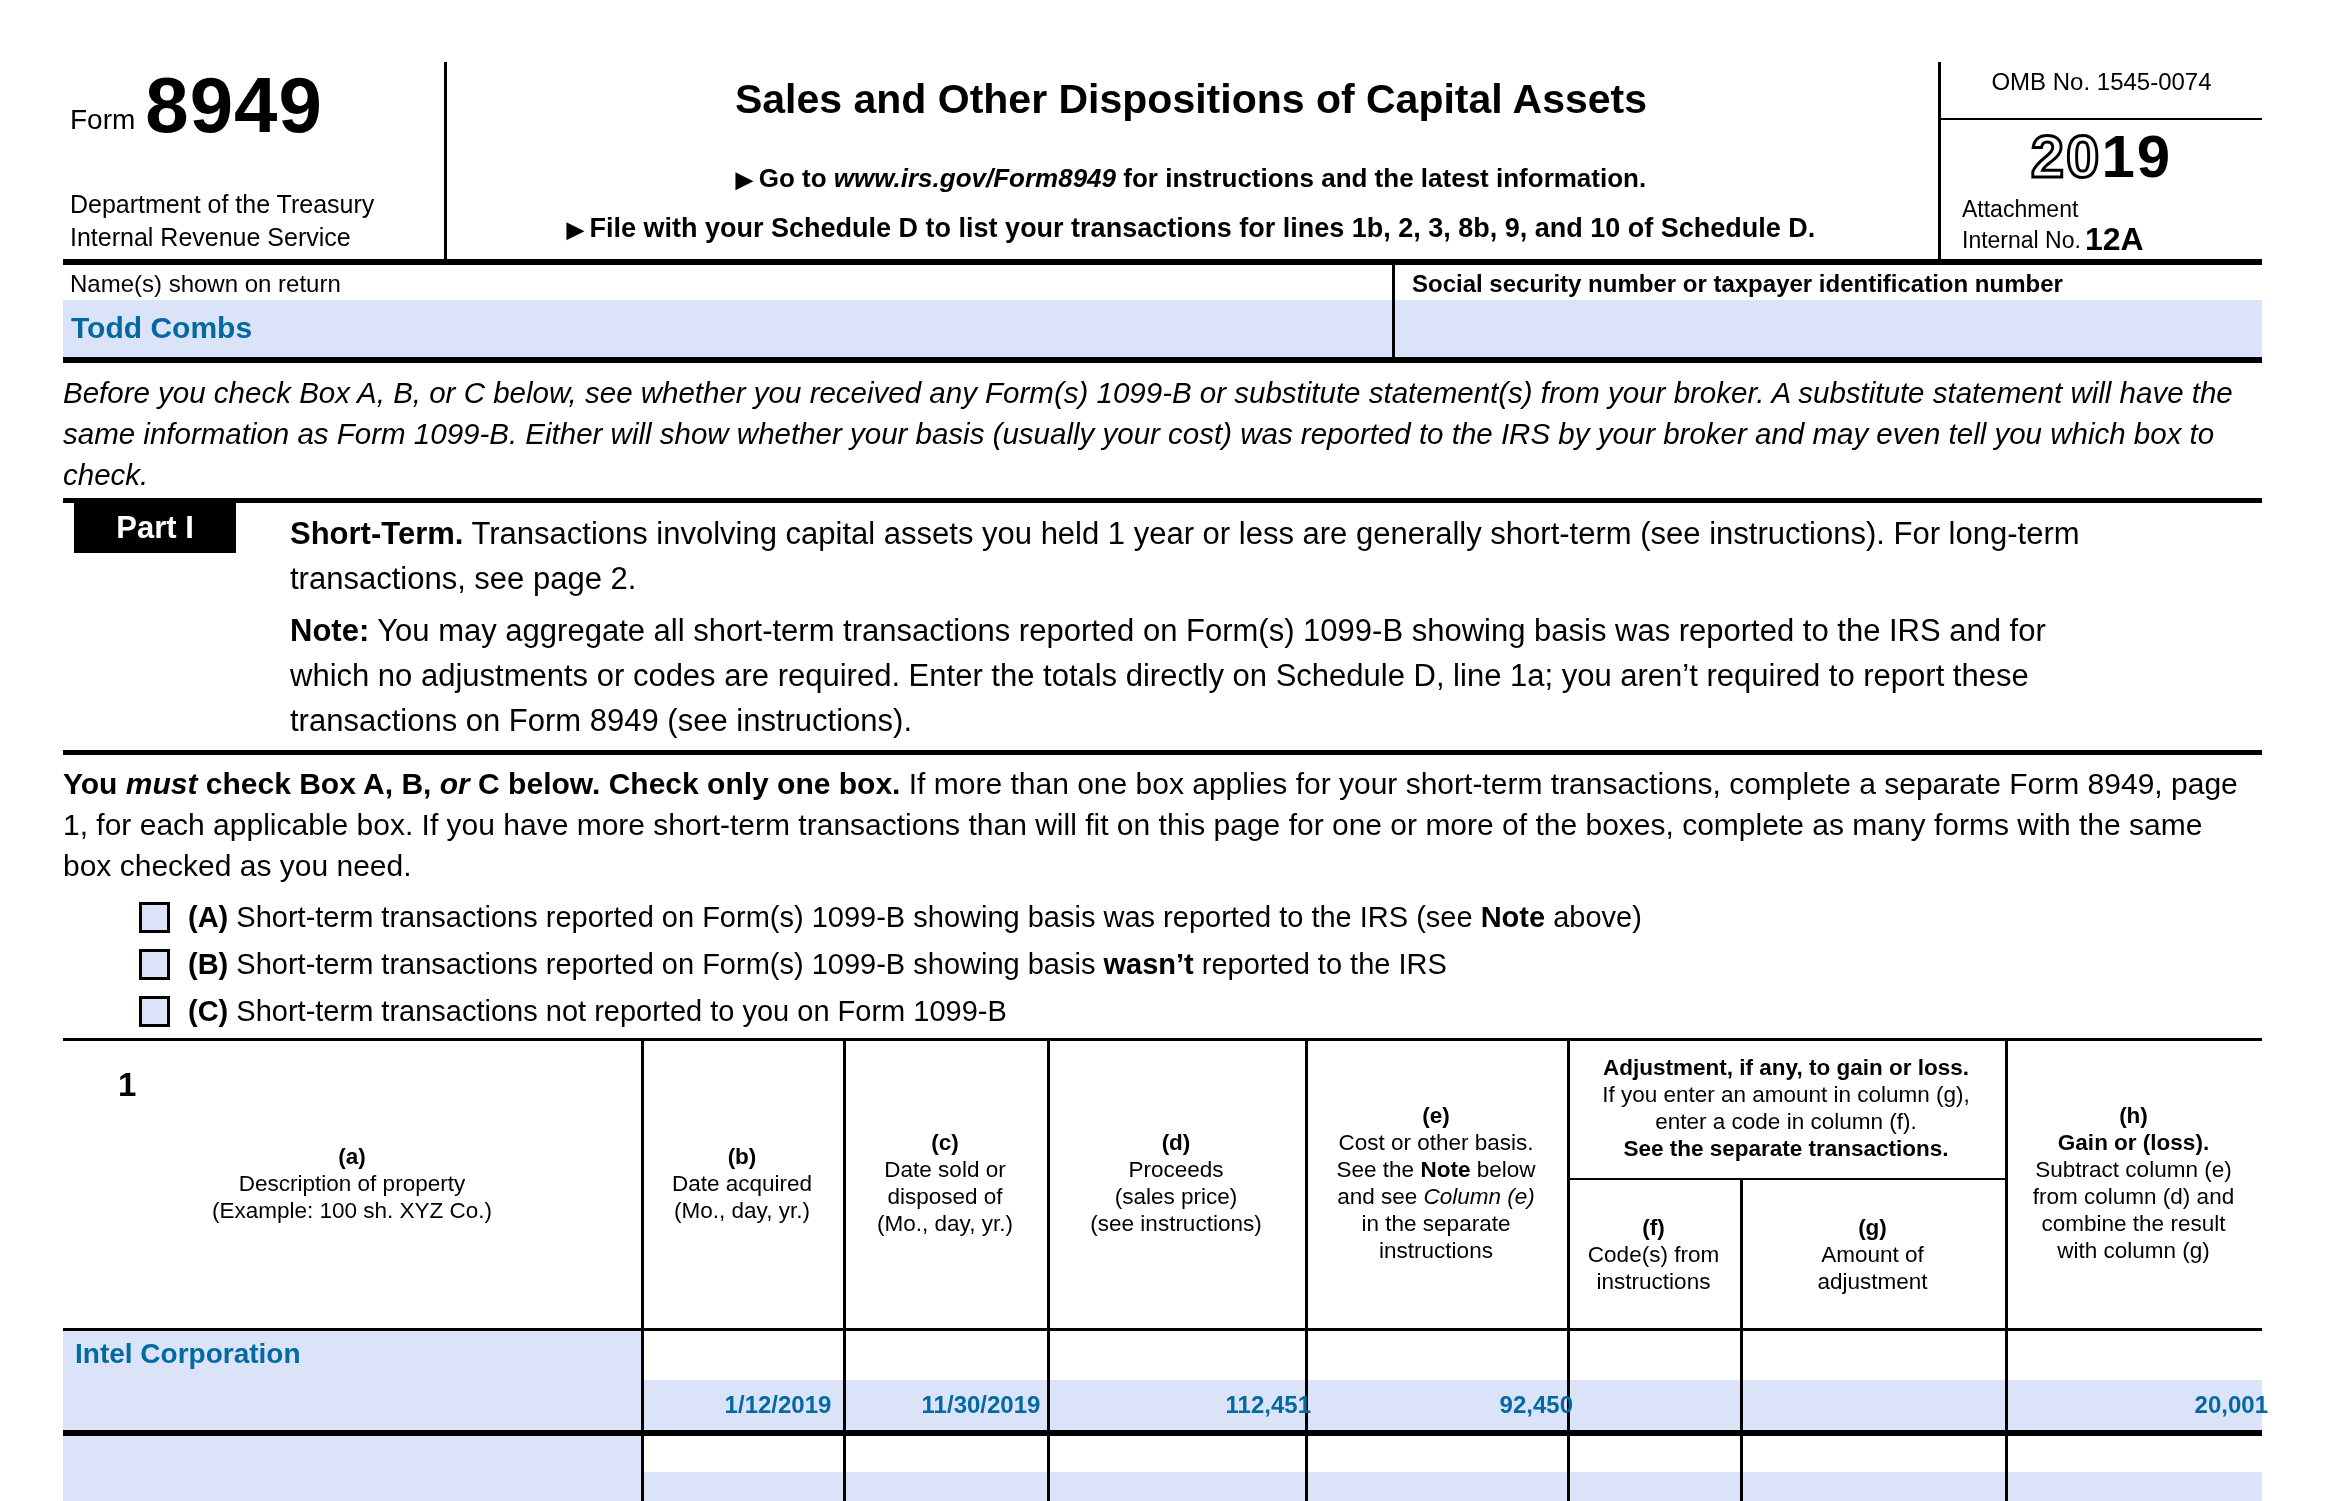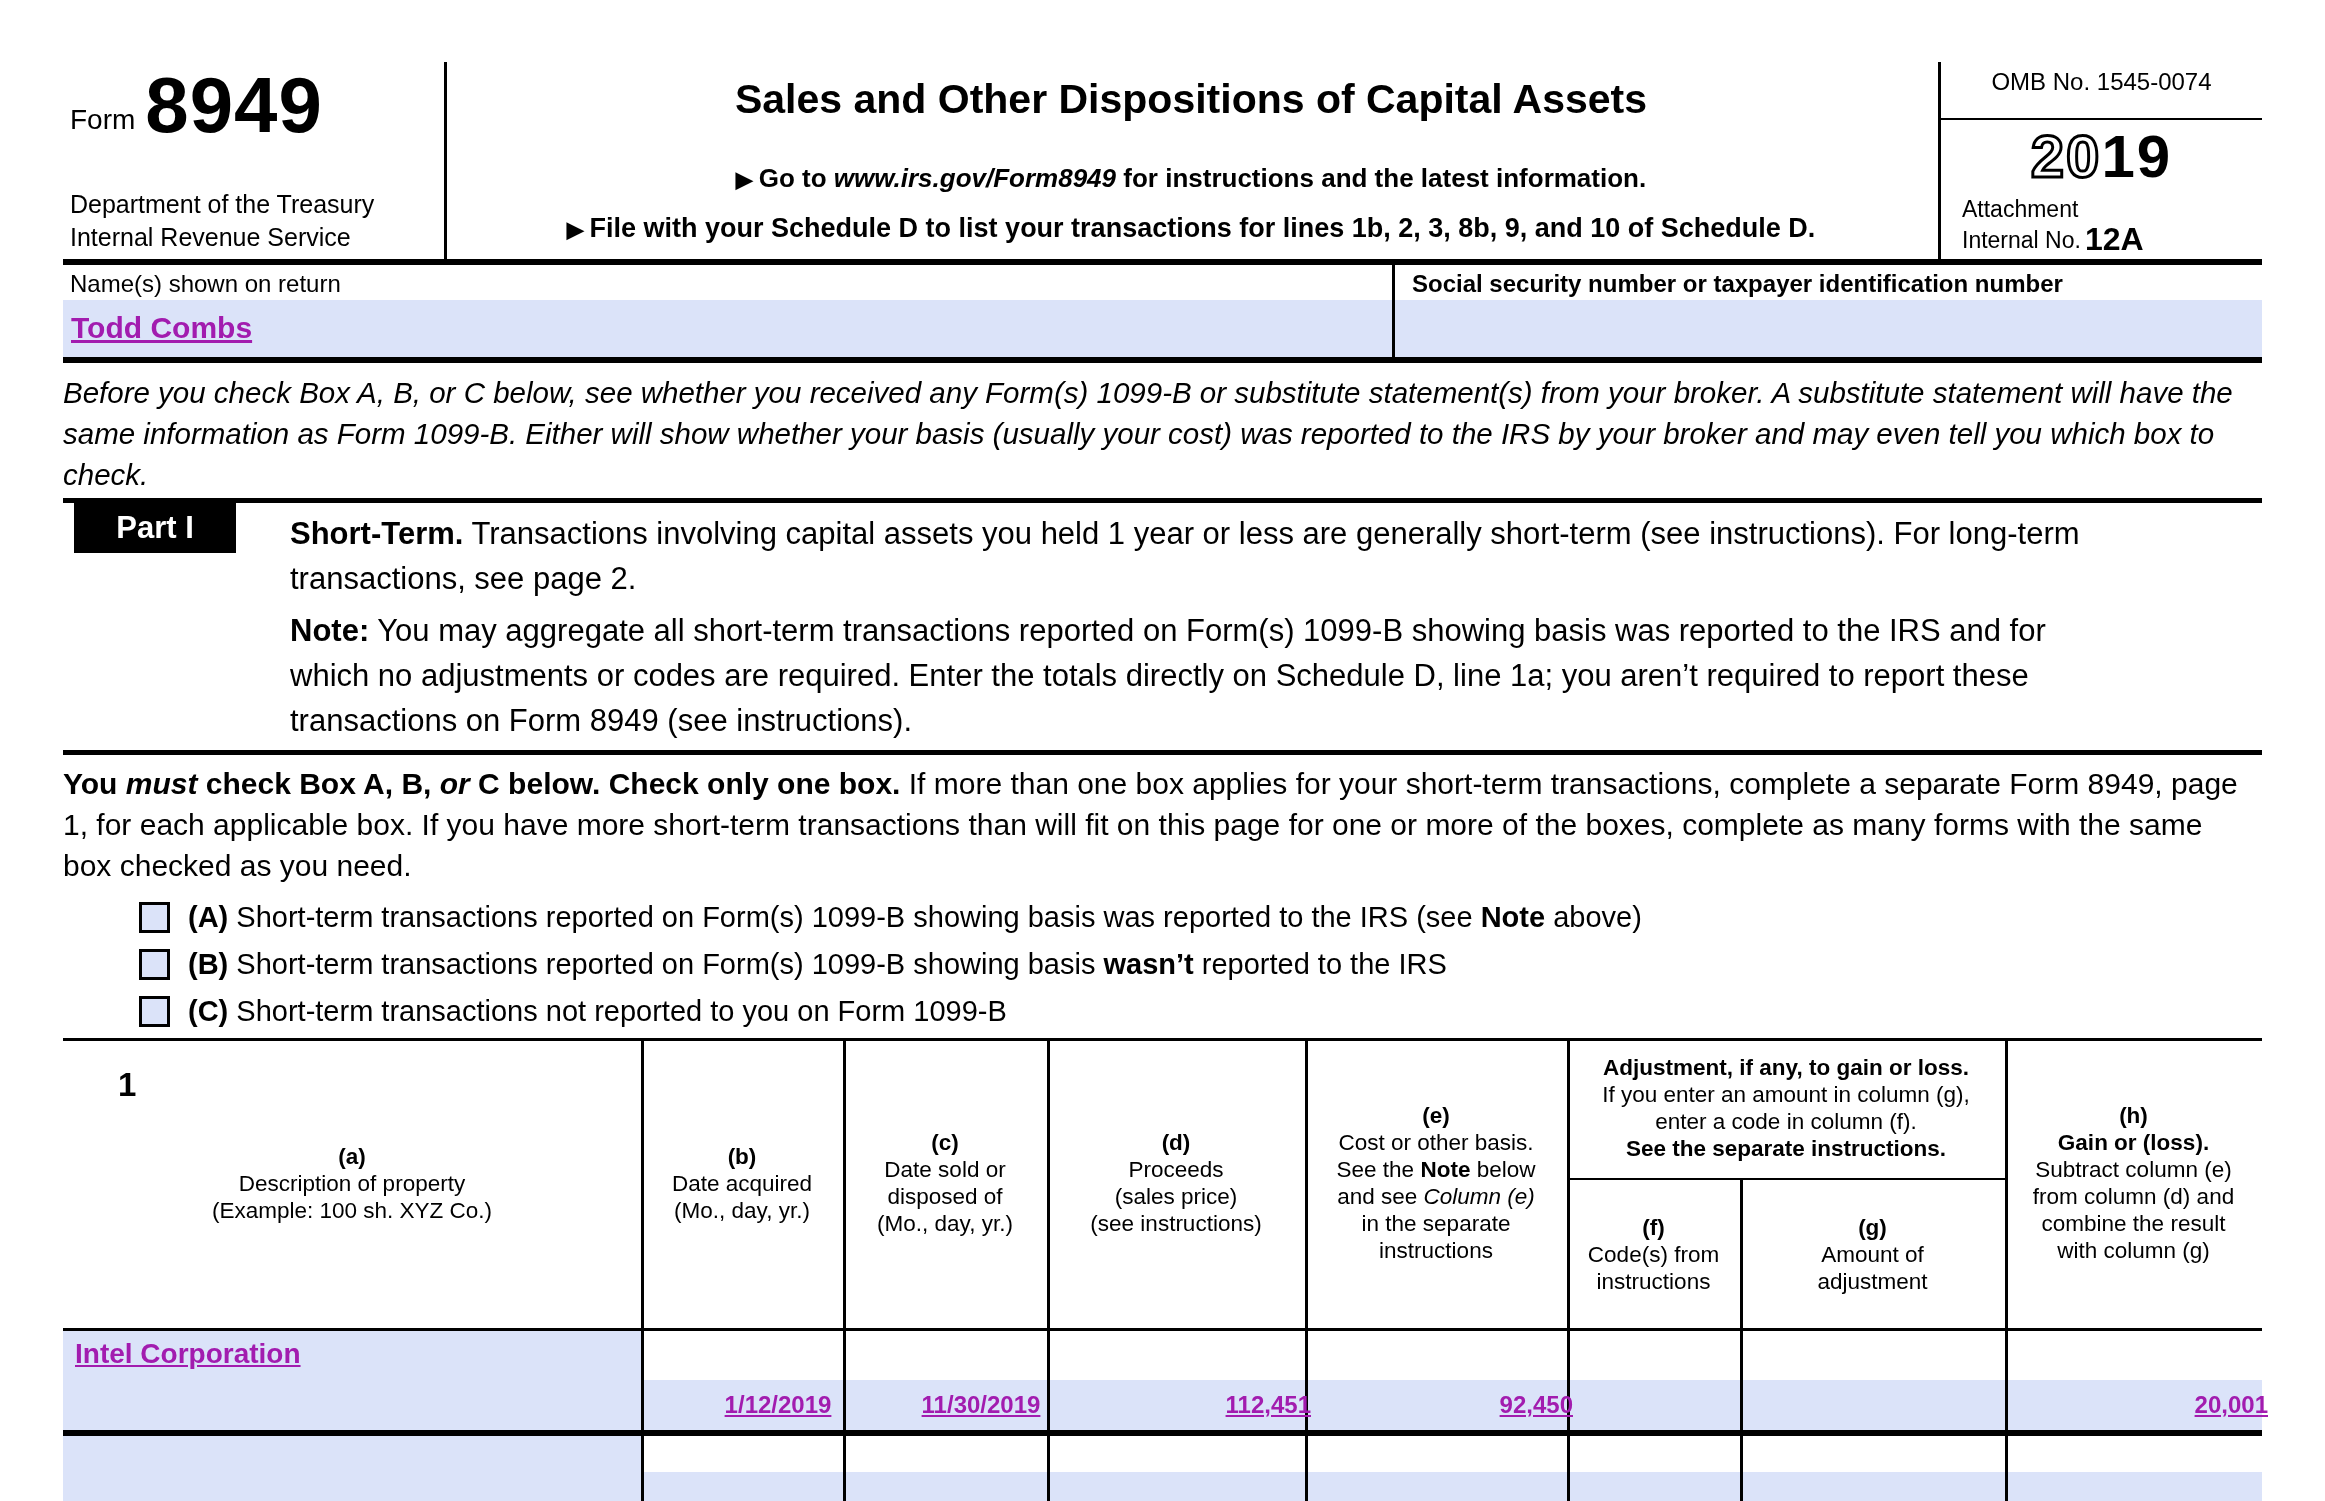--- a/index.html
+++ b/index.html
@@ -12,21 +12,21 @@
     color: #000;
     font-family: "Liberation Sans", sans-serif;
     overflow: hidden;
   }
   .abs { position: absolute; }
   .hline { position: absolute; background: #000; height: 3px; }
   .hline.thick { height: 6px; }
   .hline.thin { height: 2px; }
   .vline { position: absolute; background: #000; width: 3px; }
   .blue { background: #dbe3f9; }
-  .navy { color: #a21caf; font-weight: bold; text-decoration: underline; }
+  .navy { color: #0369a1; font-weight: bold; }
   .b { font-weight: bold; }
   .i { font-style: italic; }
 
   
   .form-word { left:70px; top:66px; display:flex; align-items:flex-end; }
   .form-word .small { font-size:28px; padding-bottom:8px; }
   .form-word .big { font-size:78px; font-weight:bold; letter-spacing:1px; line-height:78px; margin-left:10px; }
   .dept { left:70px; top:188px; font-size:25px; line-height:33px; }
   .title { position:absolute; left:447px; top:76px; width:1488px; text-align:center; font-size:41px; font-weight:bold; }
   .goto-line { position:absolute; left:447px; top:163px; width:1488px; text-align:center; font-size:26px; font-weight:bold; }
@@ -191,21 +191,21 @@
       <div>Cost or other basis.</div>
       <div><span>See the </span><span class="b">Note</span><span> below</span></div>
       <div><span>and see </span><span class="i">Column (e)</span></div>
       <div>in the separate</div>
       <div>instructions</div>
     </div>
     <div class="hcell" style="left:1504px; width:438px; height:140px;">
       <div class="b">Adjustment, if any, to gain or loss.</div>
       <div>If you enter an amount in column (g),</div>
       <div>enter a code in column (f).</div>
-      <div class="b">See the separate instructions.</div>
+      <div class="b">See the separate transactions.</div>
     </div>
     <div class="hcell sub" style="left:1504px; width:173px;">
       <div class="b">(f)</div>
       <div>Code(s) from</div>
       <div>instructions</div>
     </div>
     <div class="hcell sub" style="left:1677px; width:265px;">
       <div class="b">(g)</div>
       <div>Amount of</div>
       <div>adjustment</div>

